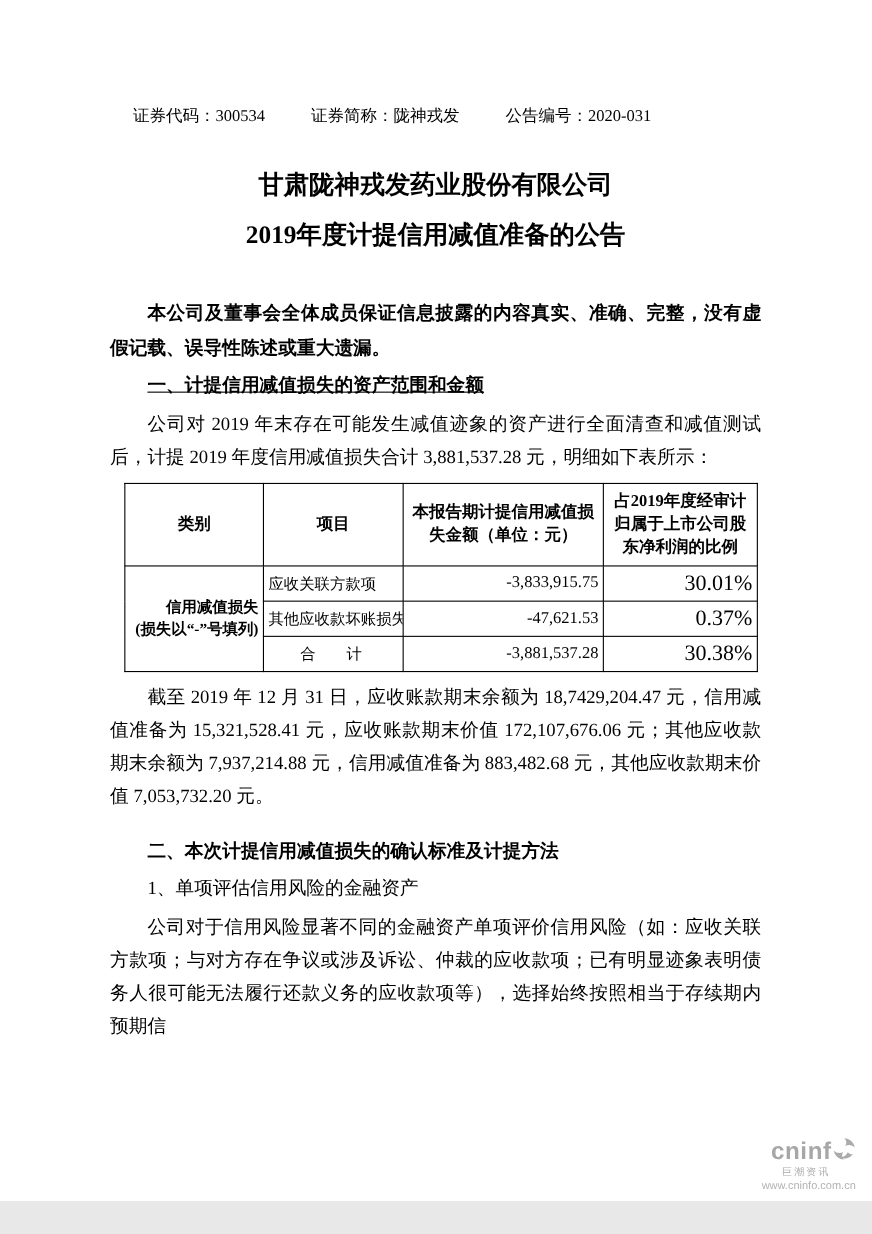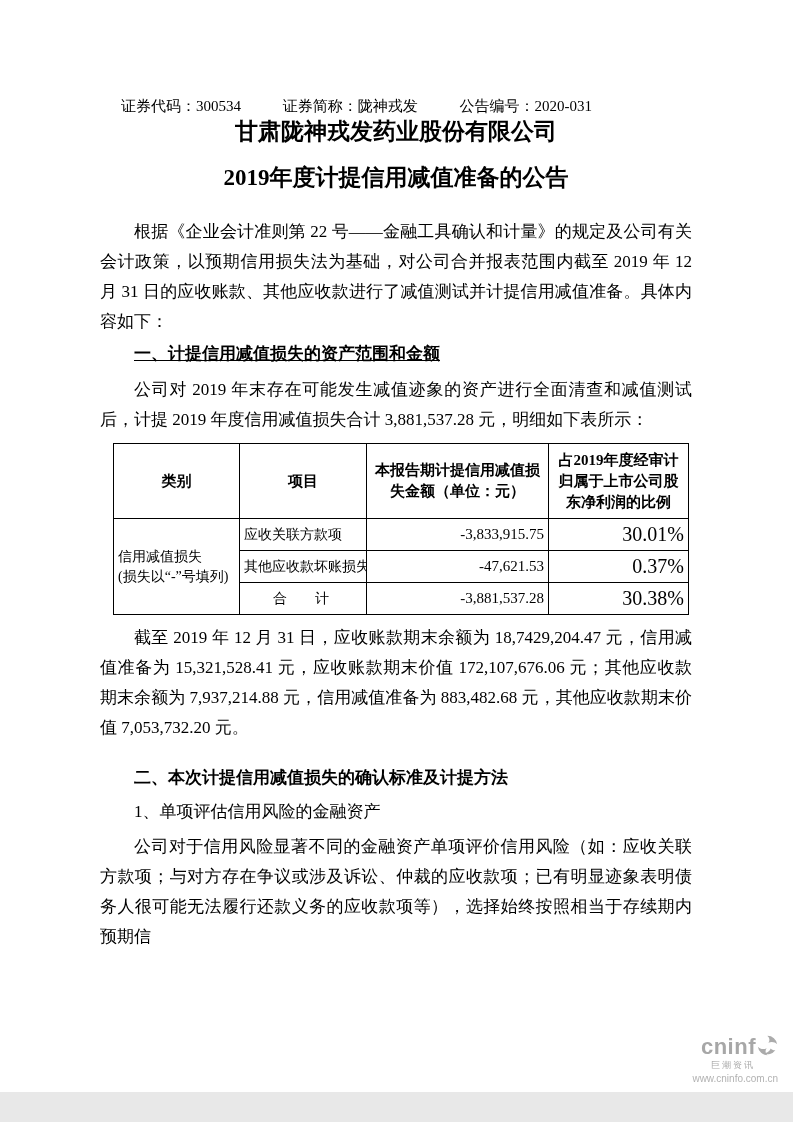--- a/index.html
+++ b/index.html
@@ -14,21 +14,21 @@
   }
   .content { padding:97px 101px 0 100px; }
 
   .doc-header {
     display:flex; justify-content:space-between;
     margin-left:21px; margin-right:100px;
     font-size:15px; line-height:18px;
   }
 
   .title { text-align:center; font-weight:bold; font-size:23px; line-height:34px; }
-  .title-1 { }
+  .title-1 { margin-top:36px; }
   .title-2 { margin-top:12px; }
 
   p { margin:0; text-align:justify; }
   .indent { text-indent:2em; }
   .statement { margin-top:38px; font-weight:bold; font-size:17px; line-height:32px; }
   .body-text { font-size:17px; line-height:30px; }
   .intro { margin-top:22px; }
   .sec-heading { font-weight:bold; }
   .heading-1 { margin-top:2px;text-decoration:underline; }
   .lead { margin-top:6px; }
@@ -51,21 +51,21 @@
   }
   .loss-table th {
     font-weight:bold; font-size:15px; line-height:21px;
     height:70px; text-align:center; padding:2px 4px;
   }
   .loss-table td { height:31px; }
   .col-category { width:126px; }
   .col-item     { width:127px; }
   .col-amount   { width:182px; }
   .col-ratio    { width:140px; }
-  .cell-category { text-align:left; line-height:20px; font-size:14px; }
+  .cell-category { text-align:right; line-height:20px; font-size:14px;font-weight:bold; }
   .cell-item   { text-align:left; padding-left:6px; white-space:nowrap; font-size:14px; }
   .cell-item.total { text-align:center; padding-left:0; }
   .cell-amount { text-align:right; padding-right:12px; font-size:15px; }
   .cell-ratio  { text-align:right; padding-right:9px; font-size:20px; }
 
   .footer {
     position:absolute; right:15px; bottom:8px;
     display:flex; flex-direction:column; align-items:flex-end;
     font-family:"Liberation Sans","DejaVu Sans",sans-serif;
     user-select:none;
@@ -83,22 +83,22 @@
 
     <div class="doc-header">
       <span>证券代码：300534</span>
       <span>证券简称：陇神戎发</span>
       <span>公告编号：2020-031</span>
     </div>
 
     <div class="title title-1">甘肃陇神戎发药业股份有限公司</div>
     <div class="title title-2">2019年度计提信用减值准备的公告</div>
 
+    <p class="statement indent">本公司及董事会全体成员保证信息披露的内容真实、准确、完整，没有虚假记载、误导性陈述或重大遗漏。</p>
 
-    <p class="body-text indent intro">根据《企业会计准则第 22 号——金融工具确认和计量》的规定及公司有关会计政策，以预期信用损失法为基础，对公司合并报表范围内截至 2019 年 12 月 31 日的应收账款、其他应收款进行了减值测试并计提信用减值准备。具体内容如下：</p>
 
     <p class="body-text indent sec-heading heading-1">一、计提信用减值损失的资产范围和金额</p>
 
     <p class="body-text indent lead">公司对 2019 年末存在可能发生减值迹象的资产进行全面清查和减值测试后，计提 2019 年度信用减值损失合计 3,881,537.28 元，明细如下表所示：</p>
 
     <table class="loss-table">
       <colgroup>
         <col class="col-category">
           <col class="col-item">
           <col class="col-amount">

